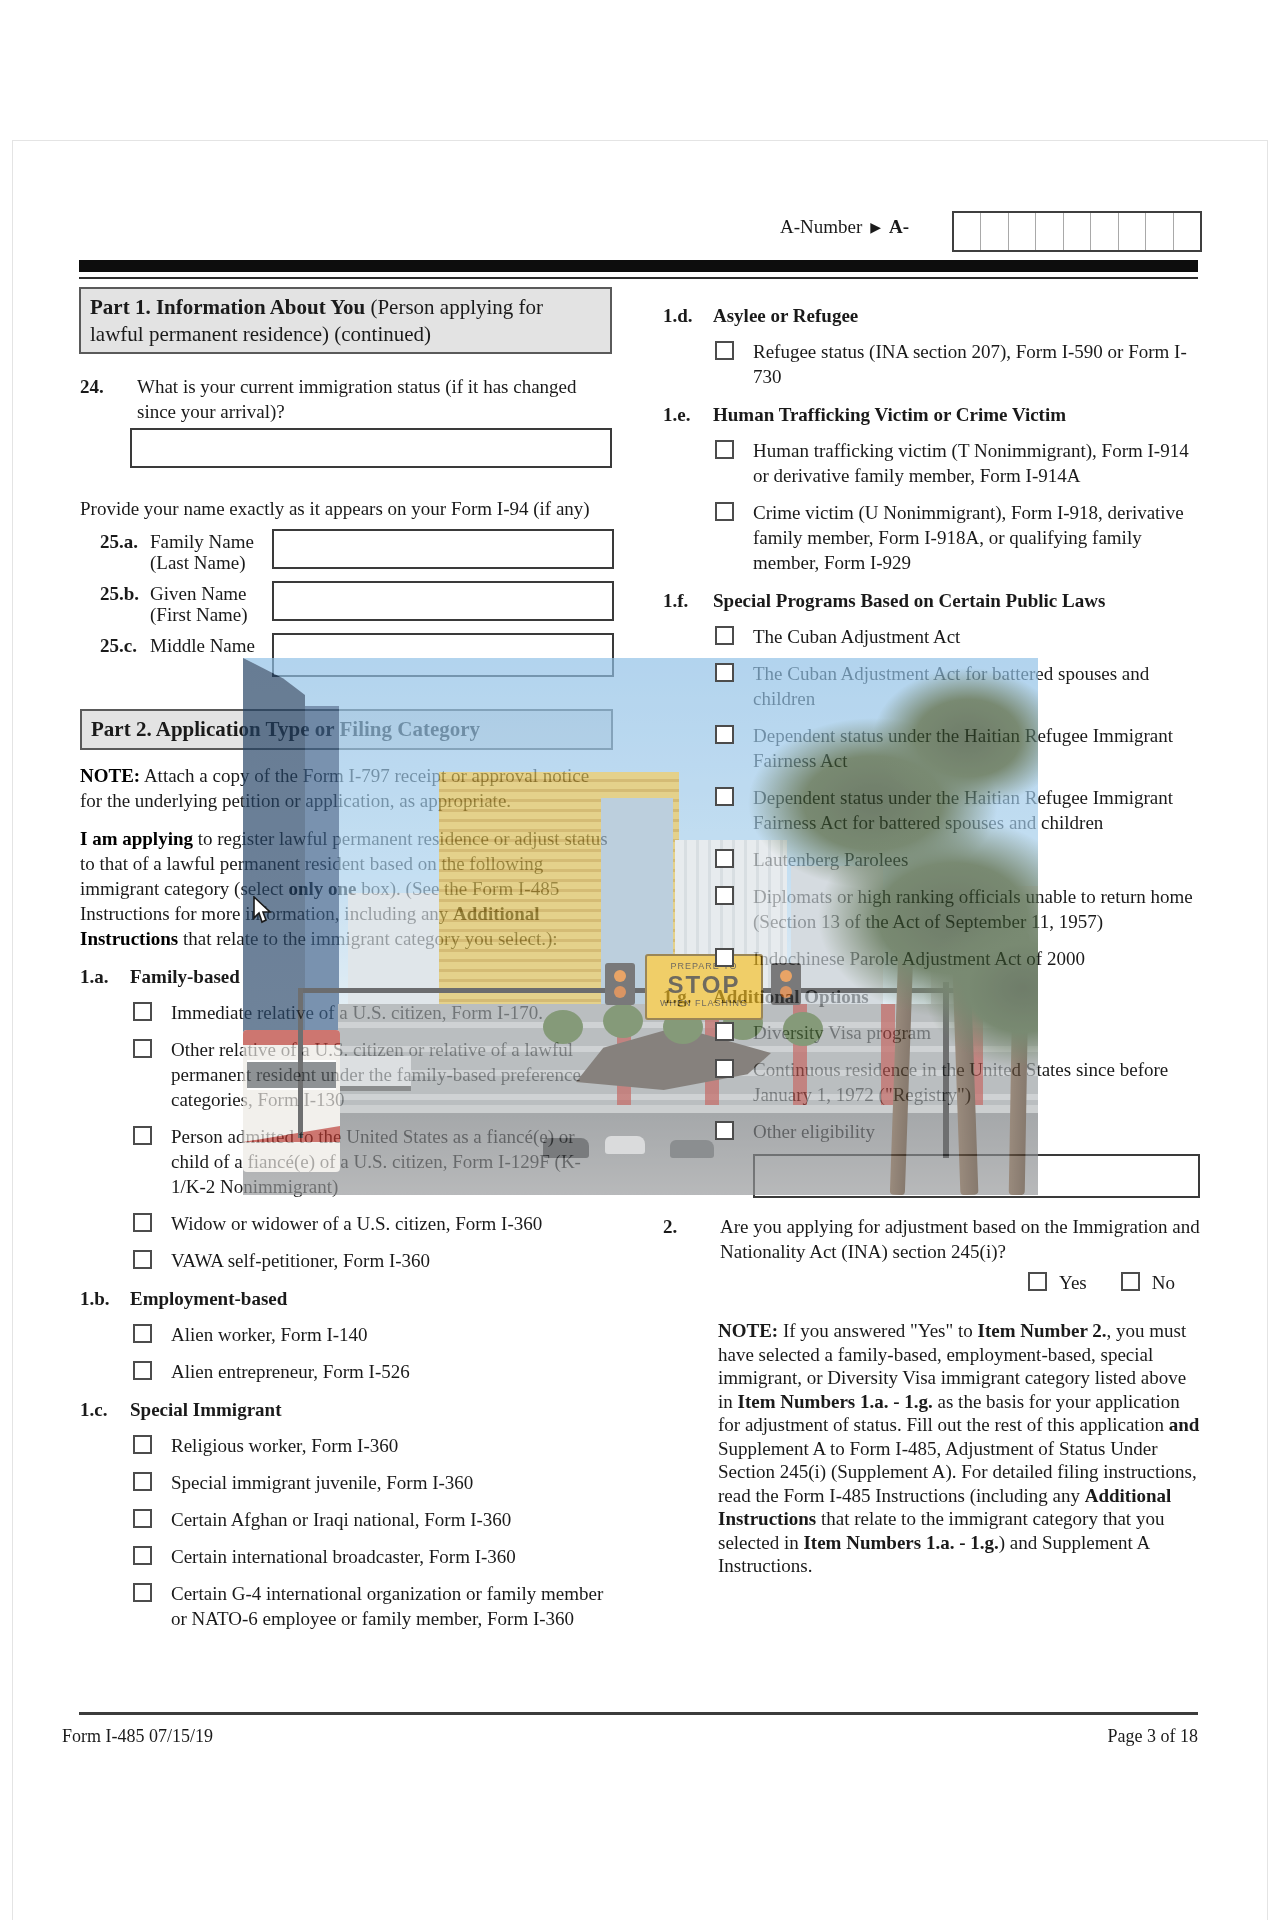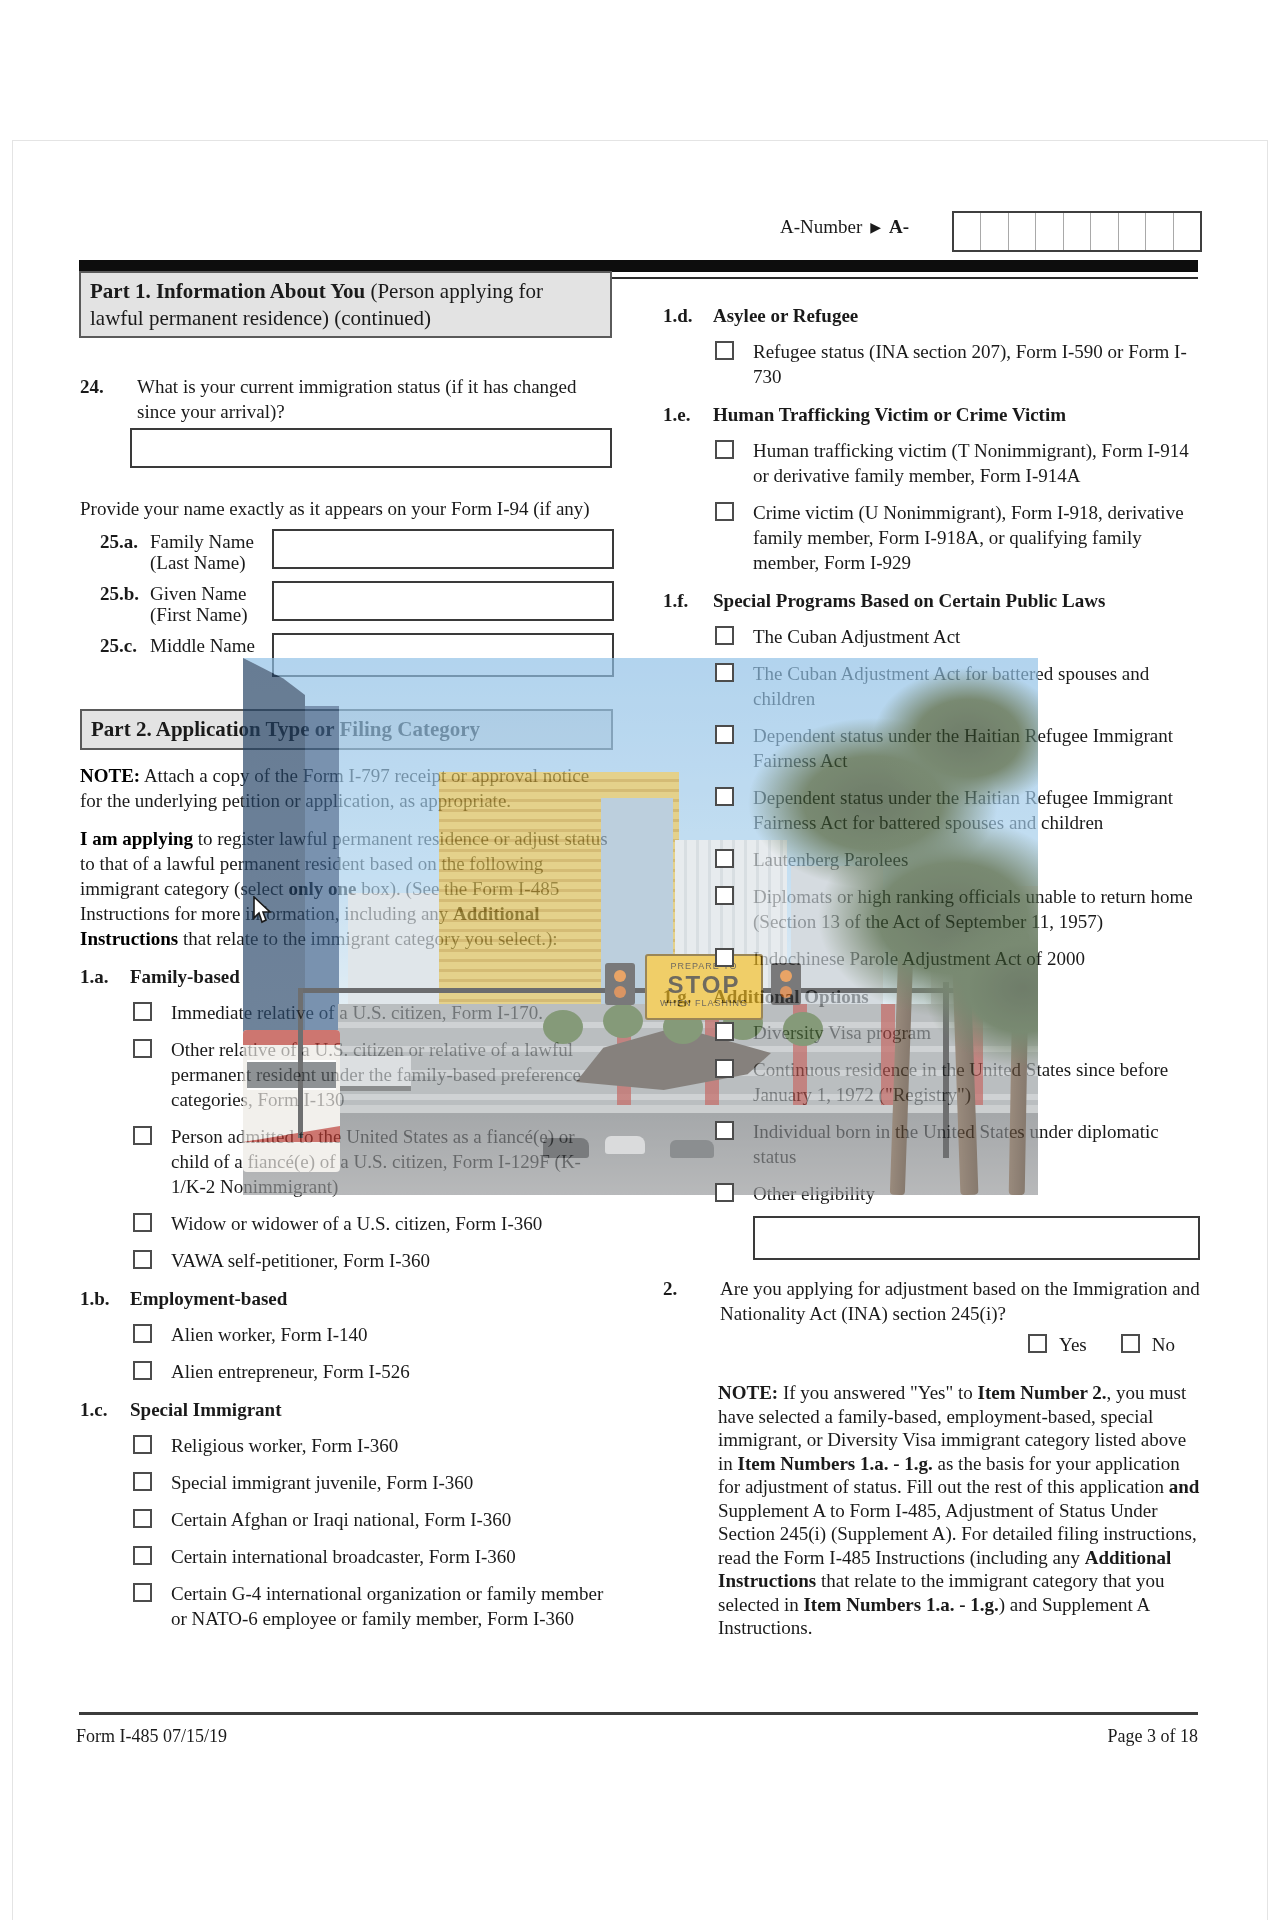--- a/index.html
+++ b/index.html
@@ -18,21 +18,21 @@
   .comb .cell:first-child{border-left:none;}
 
   
   .rule-thick{position:absolute;left:79px;top:260px;width:1119px;height:12px;background:#0d0d0d;}
   .rule-thin{position:absolute;left:79px;top:277px;width:1119px;height:2px;background:#2e2e2e;}
   .rule-footer{position:absolute;left:79px;top:1712px;width:1119px;height:3px;background:#3c3c3c;}
 
   
   .part-box{background:#e3e3e3;border:2px solid #5a5a5a;padding:5px 9px;
         font-size:21px;line-height:1.27;}
-  .part1-box{position:absolute;left:79px;top:271px;width:511px;}
+  .part1-box{position:absolute;left:79px;top:287px;width:511px;}
   .part-bold{font-weight:bold;}
 
   
   .col-left{position:absolute;left:80px;top:374px;width:534px;font-size:19px;line-height:25px;}
   .col-right{position:absolute;left:663px;top:290px;width:540px;font-size:19px;line-height:25px;}
 
   .qrow{display:flex;}
   .qnum{width:50px;font-weight:bold;flex-shrink:0;}
   .qtext{flex:1;margin-left:7px;}
   .inputbox{border:2px solid #3a3a3a;background:transparent;}
@@ -66,21 +66,21 @@
 
   .q2-block{margin-top:16px;}
   .q2-text{width:430px;}
   .yesno{display:flex;justify-content:flex-end;margin-top:6px;padding-right:28px;}
   .yesno .checkbox{margin-left:0;margin-right:12px;}
   .yesno .yn-label{margin-right:34px;}
   .yesno .yn-label:last-child{margin-right:0;}
   .note2{margin-top:24px;margin-left:55px;width:484px;line-height:23.5px;}
 
   
-  .footer-left{position:absolute;left:76px;top:1726px;font-size:18px;}
+  .footer-left{position:absolute;left:62px;top:1726px;font-size:18px;}
   .footer-right{position:absolute;right:82px;top:1726px;font-size:18px;}
 
   
   .photo{position:absolute;left:243px;top:658px;width:795px;height:537px;
         opacity:0.68;overflow:hidden;pointer-events:none;z-index:5;}
   .ph{position:absolute;}
   .sky{left:0;top:0;right:0;bottom:0;
         background:linear-gradient(#8fc0e6 0%,#a9d0ec 40%,#cfe3f0 62%,#e3ecf1 70%);}
   .dist1{left:105px;top:235px;width:95px;height:225px;background:#d2dbe1;}
   .dist2{left:205px;top:252px;width:125px;height:210px;background:#dde4e9;}
@@ -344,24 +344,20 @@
           <div class="chk-row">
             <span class="checkbox"></span>
             <span class="chk-label">Diversity Visa program</span>
           </div>
           <div class="chk-row">
             <span class="checkbox"></span>
             <span class="chk-label">Continuous residence in the United States since before January 1, 1972 ("Registry")</span>
           </div>
           <div class="chk-row">
             <span class="checkbox"></span>
-            <span class="chk-label">Individual born in the United States under diplomatic status</span>
-          </div>
-          <div class="chk-row">
-            <span class="checkbox"></span>
             <span class="chk-label">Other eligibility</span>
           </div>
           <div class="inline-input"></div>
         </div>
       </div>
 
     <div class="q2-block qrow">
       <span class="qnum">2.</span>
       <span class="qtext q2-text">Are you applying for adjustment based on the Immigration and Nationality Act (INA) section 245(i)?</span>
     </div>

